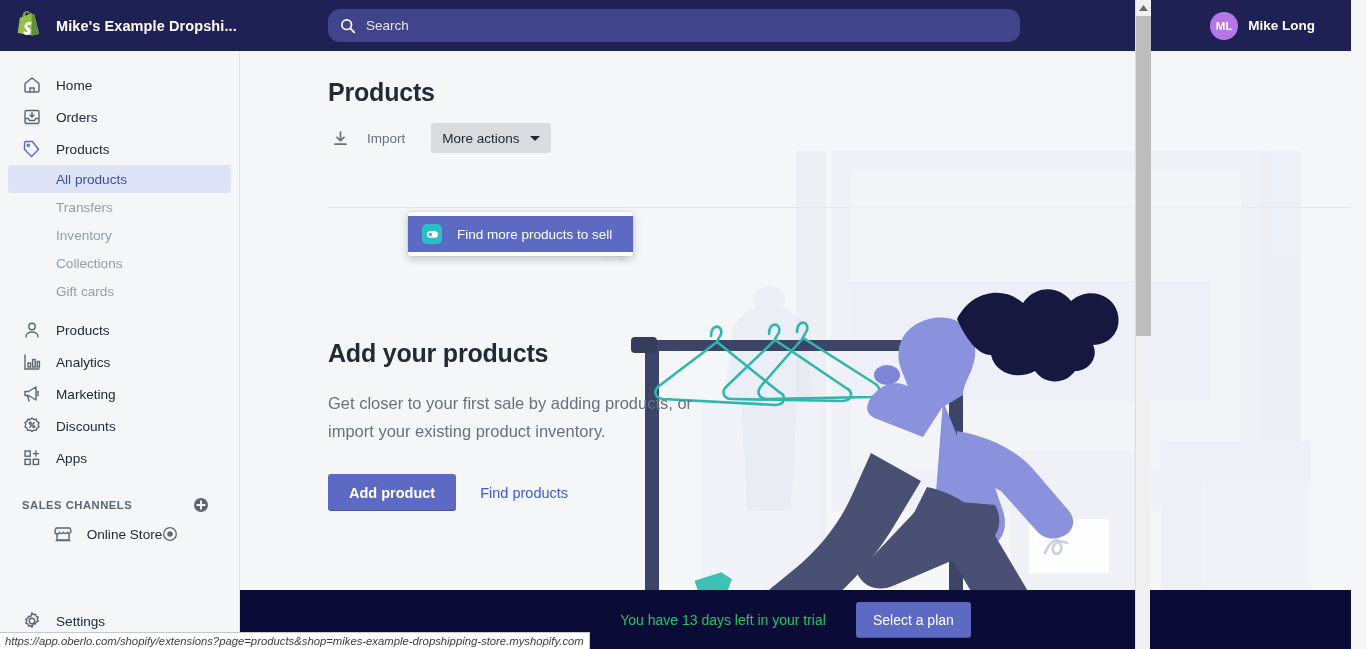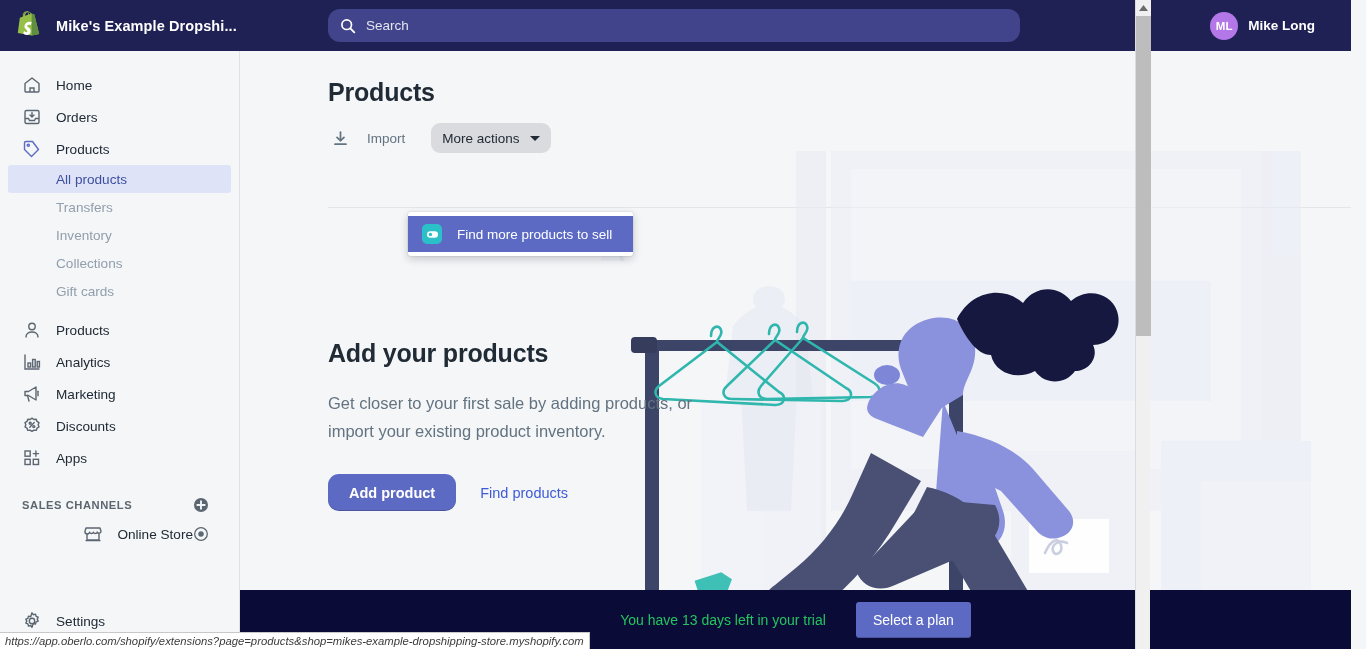--- a/index.html
+++ b/index.html
@@ -81,21 +81,21 @@
     font-size: 25px; color: #212b36; font-weight: bold;
     padding: 27px 0 0 88px; letter-spacing: -.2px;
   }
   .actionrow { display: flex; align-items: center; padding: 16px 0 0 88px; }
   .import-btn {
     display: flex; align-items: center; cursor: pointer; padding: 4px 4px;
   }
   .import-btn .lbl { font-size: 13.5px; color: #637381; margin-left: 18px; }
   .more-actions {
     margin-left: 22px; height: 30px; background: #d9dbde;
-    border-radius: 9px; display: flex; align-items: center;
+    border-radius: 3px; display: flex; align-items: center;
     padding: 0 11px; cursor: pointer;
   }
   .more-actions .lbl { font-size: 13.5px; color: #212b36; }
   .caret {
     width: 0; height: 0; margin-left: 10px;
     border-left: 5px solid transparent; border-right: 5px solid transparent;
     border-top: 5.5px solid #212b36;
   }
   .divider {
     position: absolute; left: 88px; top: 156px; width: 1023px;
@@ -126,21 +126,21 @@
   .empty h2 {
     font-size: 25px; color: #212b36; font-weight: bold; letter-spacing: -.2px;
   }
   .empty p {
     font-size: 16.5px; color: #637381; line-height: 28px;
     margin-top: 21px; width: 372px;
   }
   .cta-row { display: flex; align-items: center; margin-top: 29px; }
   .btn-primary {
     height: 37px; background: #5c6ac4; color: #fff; border: 0;
-    border-radius: 11px; font-size: 14.5px; font-family: inherit;
+    border-radius: 3px; font-size: 14.5px; font-family: inherit;
     font-weight: bold; padding: 0 21px; cursor: pointer;
     box-shadow: inset 0 -1px 0 rgba(0,0,0,.2);
   }
   .link-btn {
     background: none; border: 0; color: #3f5ad6; font-size: 14.5px;
     font-family: inherit; margin-left: 24px; cursor: pointer;
   }
 
   
   .illo { position: absolute; right: -10px; top: 100px; z-index: 5; }
@@ -307,21 +307,21 @@
     <div style="height:18px"></div>
 
     <div class="sec-head">
       <span class="t">SALES CHANNELS</span>
       <svg width="16" height="16" viewBox="0 0 16 16">
         <circle cx="8" cy="8" r="7" fill="#5c6670"></circle>
         <path d="M8 4.3v7.4M4.3 8h7.4" stroke="#f4f6f8" stroke-width="1.9" stroke-linecap="round"></path>
       </svg>
     </div>
 
-    <div class="nav-item" style="justify-content:flex-end;padding-right:22px">
+    <div class="nav-item" style="justify-content:center;padding-right:22px">
       <div style="display:flex;align-items:center">
         <svg class="ico" viewBox="0 0 20 20" fill="none" stroke="#5c6670" stroke-width="1.4">
           <path d="M3 4h14l1 3.2a2 2 0 01-3.8.9 2 2 0 01-3.8 0 2 2 0 01-3.8 0A2 2 0 012 7.2z" stroke-linejoin="round"></path>
           <path d="M4 9.5V16h12V9.5"></path>
           <path d="M3 16.6h14" stroke-linecap="round"></path>
         </svg>
         <span class="lbl">Online Store</span>
       </div>
       <svg width="16" height="16" viewBox="0 0 16 16" fill="none" stroke="#5c6670" stroke-width="1.3">
         <circle cx="8" cy="8" r="6.3"></circle>

